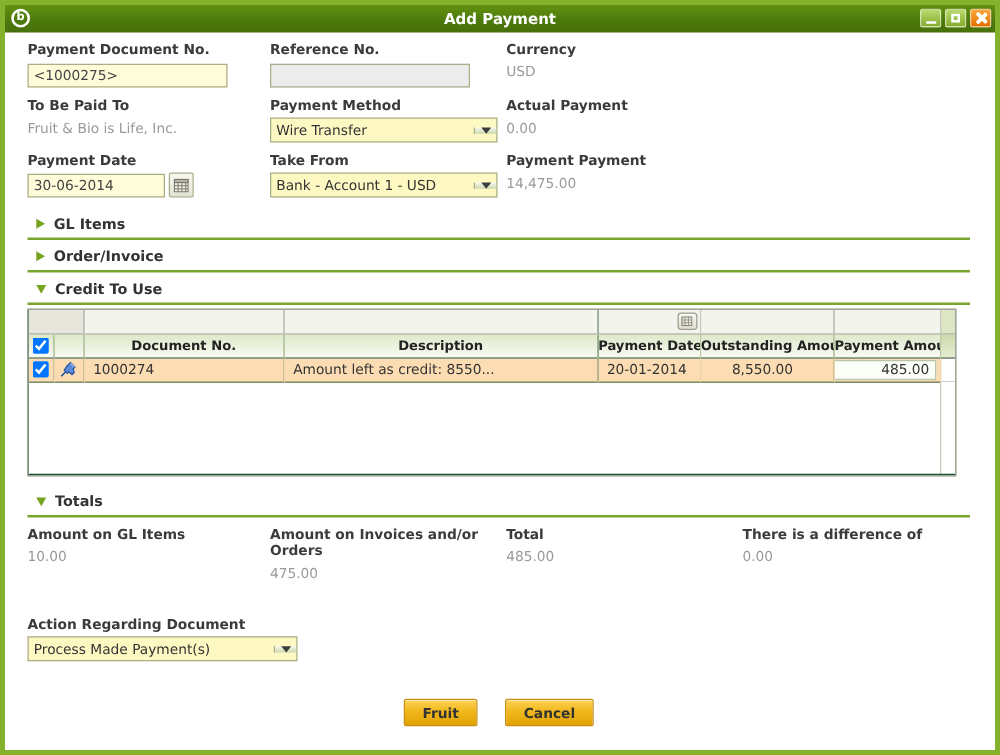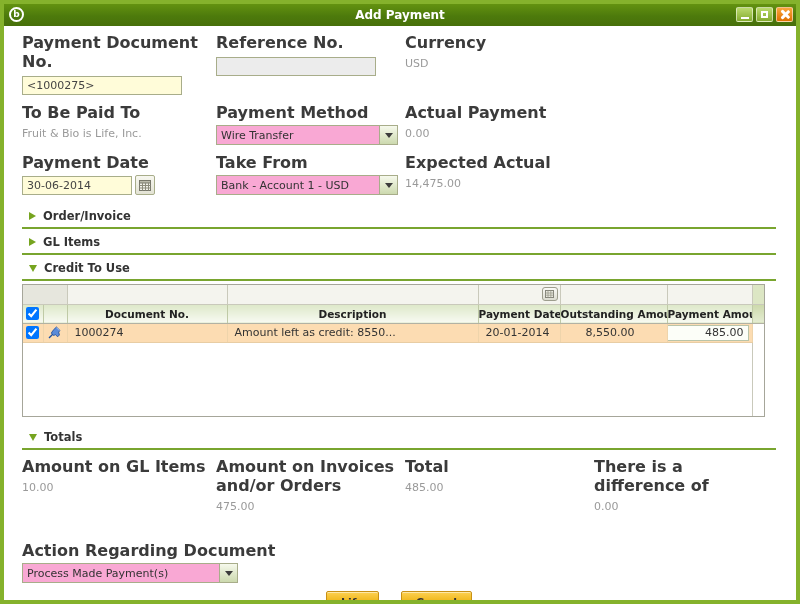--- a/index.html
+++ b/index.html
@@ -53,32 +53,32 @@
   
   .content {
     flex:1; background:#fff;
     padding:7px 20px 0 18px;
     display:flex; flex-direction:column;
     overflow:hidden;
   }
 
   .form-grid { display:grid; grid-template-columns:194px 189px auto; }
   .field { margin-bottom:8px; }
-  .lbl { display:block; font-size:16px; font-weight:bold; color:#3b3b3b; margin-bottom:3px; }
+  .lbl { display:block; font-size:11px; font-weight:bold; color:#3b3b3b; margin-bottom:3px; }
   .ro-val { font-size:11px; color:#9a9a9a; padding-top:2px; }
   .txt {
     height:19px; border:1px solid #a8ad8a; font-size:11px; color:#444;
     padding:0 4px; font-family:"DejaVu Sans","Liberation Sans",sans-serif;
   }
   .txt.yellow { background:#fffcd9; width:160px; }
   .txt.gray { background:#ececec; width:160px; color:#777; }
 
   .combo {
     display:flex; height:20px; width:182px;
-    border:1px solid #a8ad8a; background:#f9a8d4;
+    border:1px solid #a8ad8a; background:#fef9c3;align-items:center;
   }
   .combo.w185 { width:216px; }
   .combo-val { flex:1; font-size:11px; color:#333; padding:3px 4px; white-space:nowrap; overflow:hidden; }
   .combo-btn {
     width:18px; border-left:1px solid #a8ad8a;
     background:linear-gradient(180deg,#f6f9ec,#ccd9ae);
     display:flex; align-items:center; justify-content:center;
   }
   .tri { width:0; height:0; border-left:4px solid transparent; border-right:4px solid transparent; border-top:5px solid #3c3c3c; }
 
@@ -94,21 +94,21 @@
   .section {
     display:flex; align-items:center; gap:7px;
     padding:4px 0 4px 7px; margin-top:2px;
     border-bottom:2px solid #79a52f;
   }
   .sec-label { font-size:11.5px; font-weight:bold; color:#333; }
   .arr-right { width:0; height:0; border-top:4.5px solid transparent; border-bottom:4.5px solid transparent; border-left:7px solid #76a41f; }
   .arr-down  { width:0; height:0; border-left:4.5px solid transparent; border-right:4.5px solid transparent; border-top:7px solid #76a41f; }
 
   
-  .grid-wrap { width:743px; border:1px solid #a6a69a; margin-top:3px; height:134px; background:#c2410c; }
+  .grid-wrap { width:743px; border:1px solid #a6a69a; margin-top:3px; height:134px; background:#14532d; }
   table.grid { border-collapse:collapse; table-layout:fixed; width:741px; }
   table.grid td, table.grid th { padding:0; font-size:11px; overflow:hidden; white-space:nowrap; }
 
   tr.filter-row td { height:19px; background:#f4f4ee; border-right:1px solid #c9c9bb; border-bottom:1px solid #c9c9bb; }
   tr.filter-row td.f-dark { background:#e6e6dd; }
   tr.filter-row td.gut { background:#dce6c4; border-right:none; }
   td.f-date { text-align:right; }
   .mini-cal {
     display:inline-flex; align-items:center; justify-content:center;
     width:16px; height:14px; margin-right:2px; vertical-align:middle;
@@ -226,32 +226,32 @@
       <div class="field">
         <span class="lbl">Take From</span>
         <div class="combo">
           <span class="combo-val">Bank - Account 1 - USD</span>
           <span class="combo-btn">
               <span class="tri"></span>
             </span>
         </div>
       </div>
       <div class="field">
-        <span class="lbl">Expected Actual</span>
+        <span class="lbl">Payment Payment</span>
         <div class="ro-val">14,475.00</div>
       </div>
     </div>
 
+    <div class="section">
+      <span class="arr-right"></span>
+      <span class="sec-label">GL Items</span>
+    </div>
     <div class="section">
       <span class="arr-right"></span>
       <span class="sec-label">Order/Invoice</span>
-    </div>
-    <div class="section">
-      <span class="arr-right"></span>
-      <span class="sec-label">GL Items</span>
     </div>
     <div class="section">
       <span class="arr-down"></span>
       <span class="sec-label">Credit To Use</span>
     </div>
 
     <div class="grid-wrap">
       <table class="grid">
         <colgroup>
           <col style="width:20px">
@@ -345,18 +345,18 @@
         <span class="combo-val">Process Made Payment(s)</span>
         <span class="combo-btn">
             <span class="tri"></span>
           </span>
       </div>
     </div>
 
     <div class="spacer"></div>
 
     <div class="btn-row">
-      <button class="gold">Life</button>
+      <button class="gold">Fruit</button>
       <button class="gold">Cancel</button>
     </div>
 
   </div>
 </div>
 
 </body></html>

